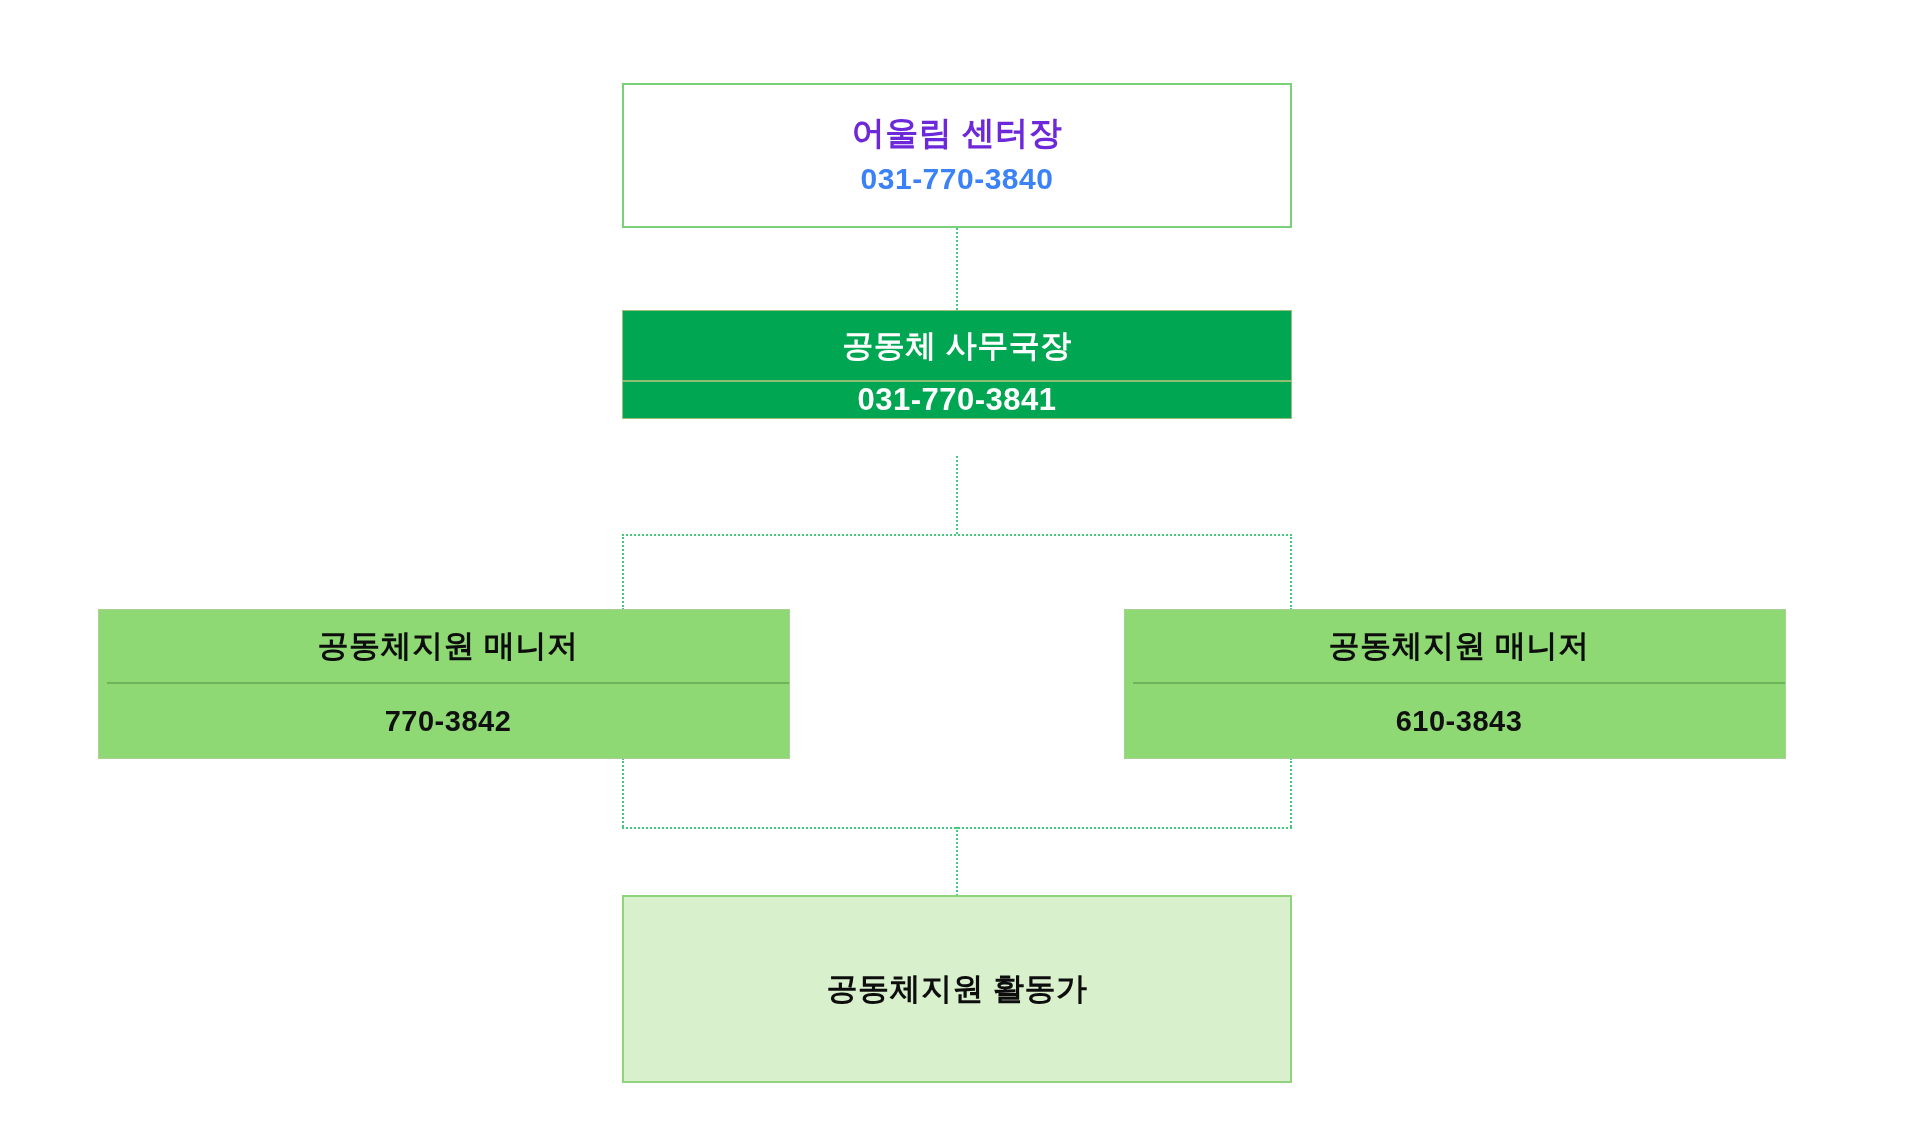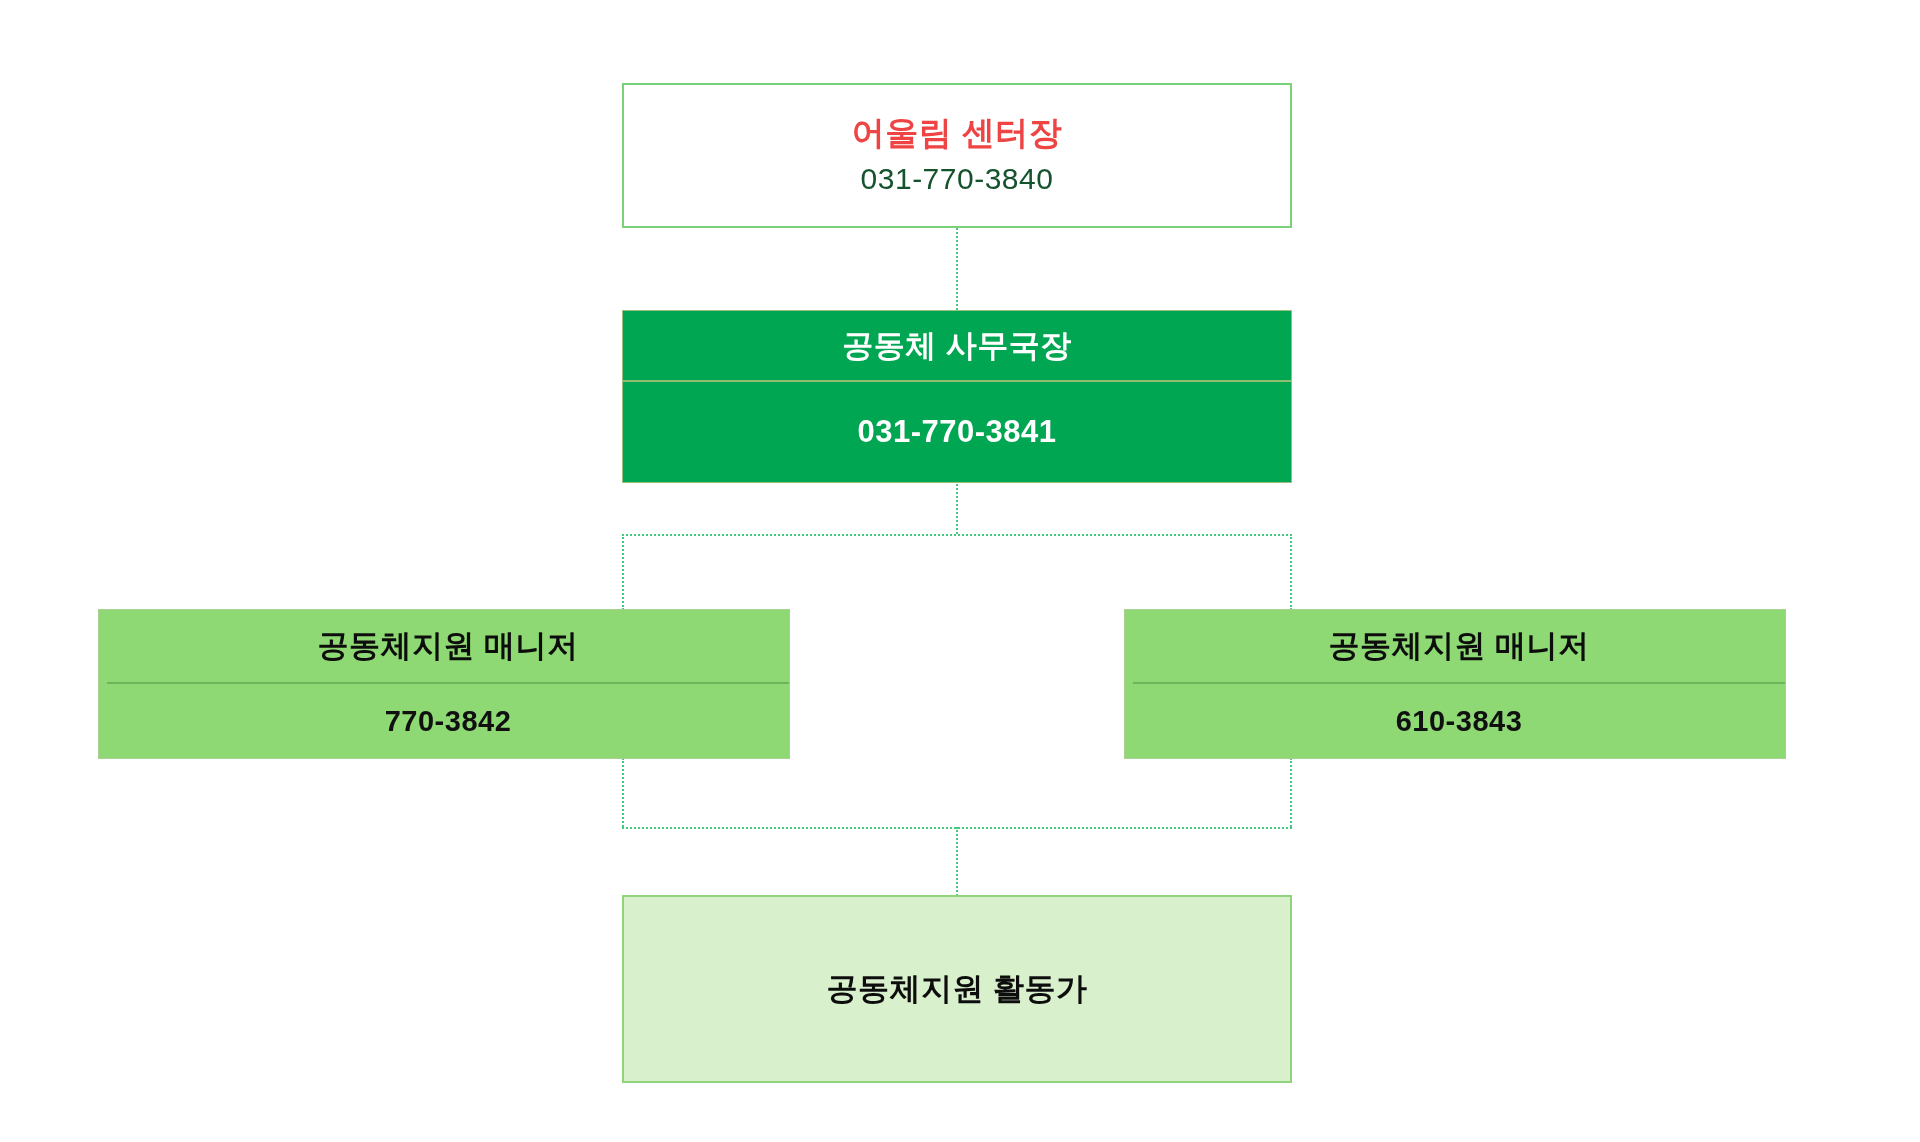--- a/index.html
+++ b/index.html
@@ -44,37 +44,37 @@
     width: 670px;
     height: 145px;
     border: 2px solid #79d279;
     background: #ffffff;
     justify-content: center;
   }
   .node-director .row-title {
     height: 46px;
     font-size: 33px;
     font-weight: 700;
-    color: #ef4444;
+    color: #6d28d9;
     letter-spacing: 0.5px;
   }
   .node-director .row-phone {
     height: 44px;
     font-size: 30px;
-    font-weight: 400;
-    color: #14532d;
+    font-weight: 700;
+    color: #3b82f6;
     letter-spacing: 0.5px;
   }
 
   
   .node-secretary {
     left: 622px;
     top: 310px;
     width: 670px;
-    height: 173px;
+    height: 109px;
     background: #00a651;
     border: 1px solid #9cbf7e;
   }
   .node-secretary .row-title {
     flex: 0 0 71px;
     font-size: 31px;
     font-weight: 700;
     color: #ffffff;
     border-bottom: 2px solid #8fbe72;
     letter-spacing: 0.5px;

